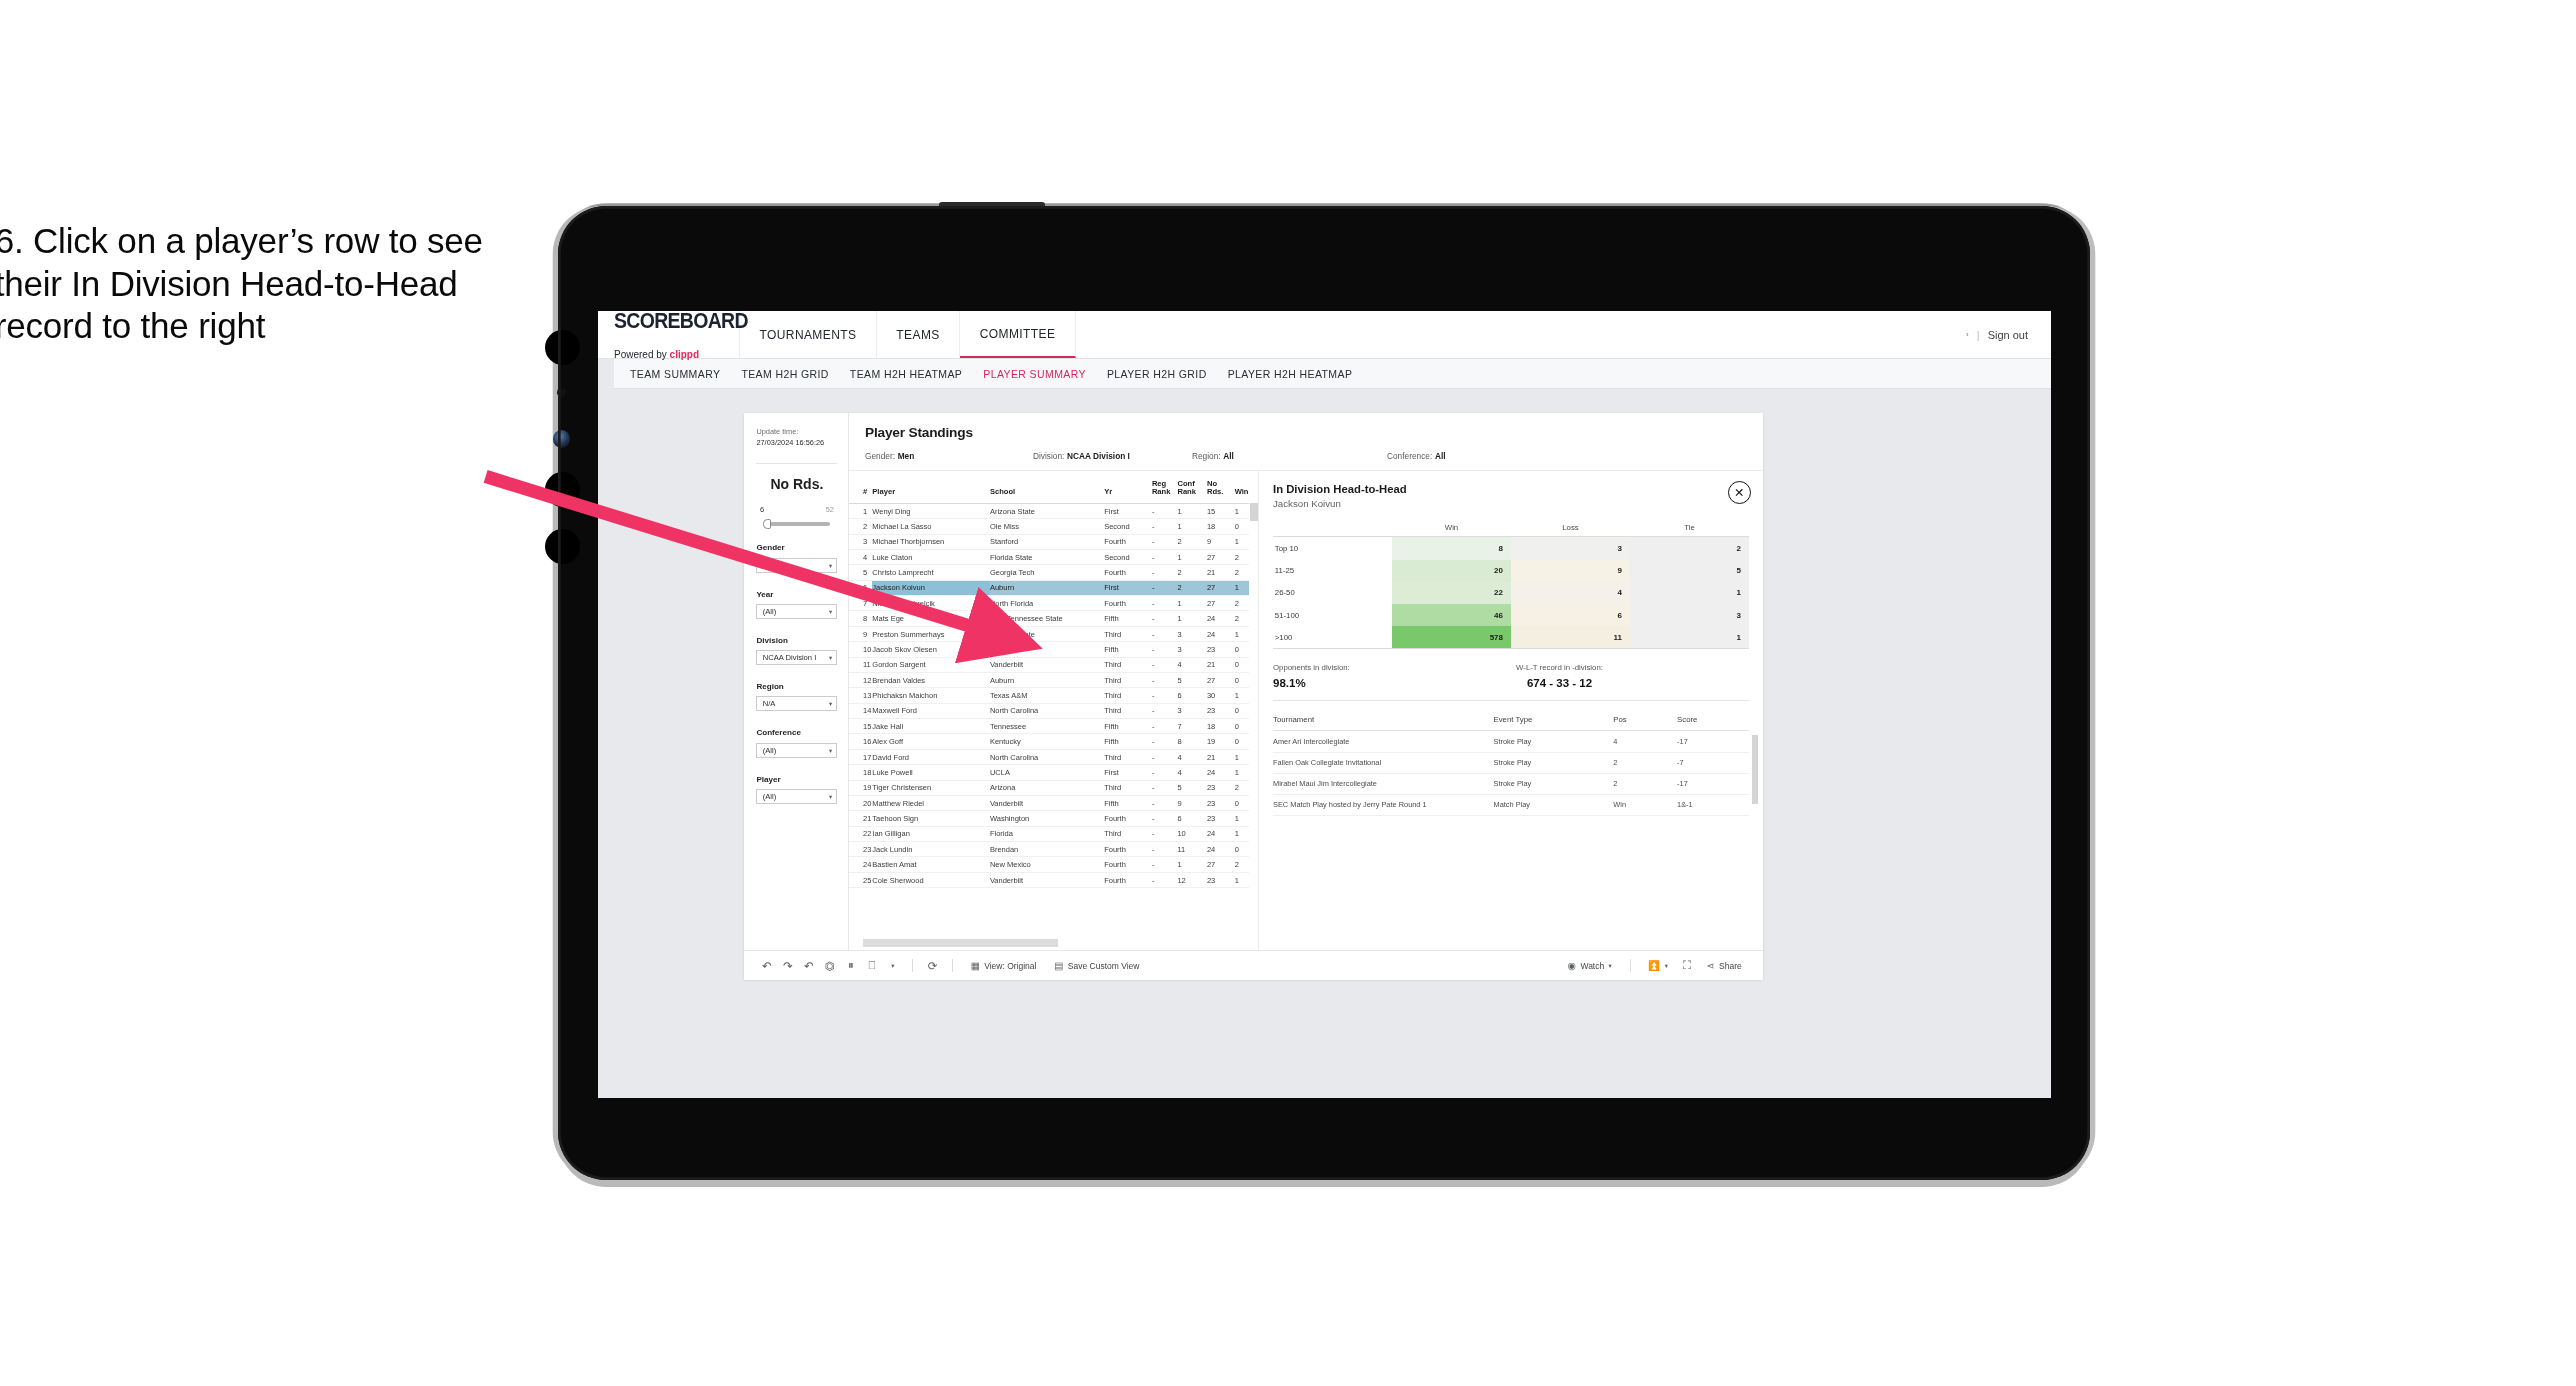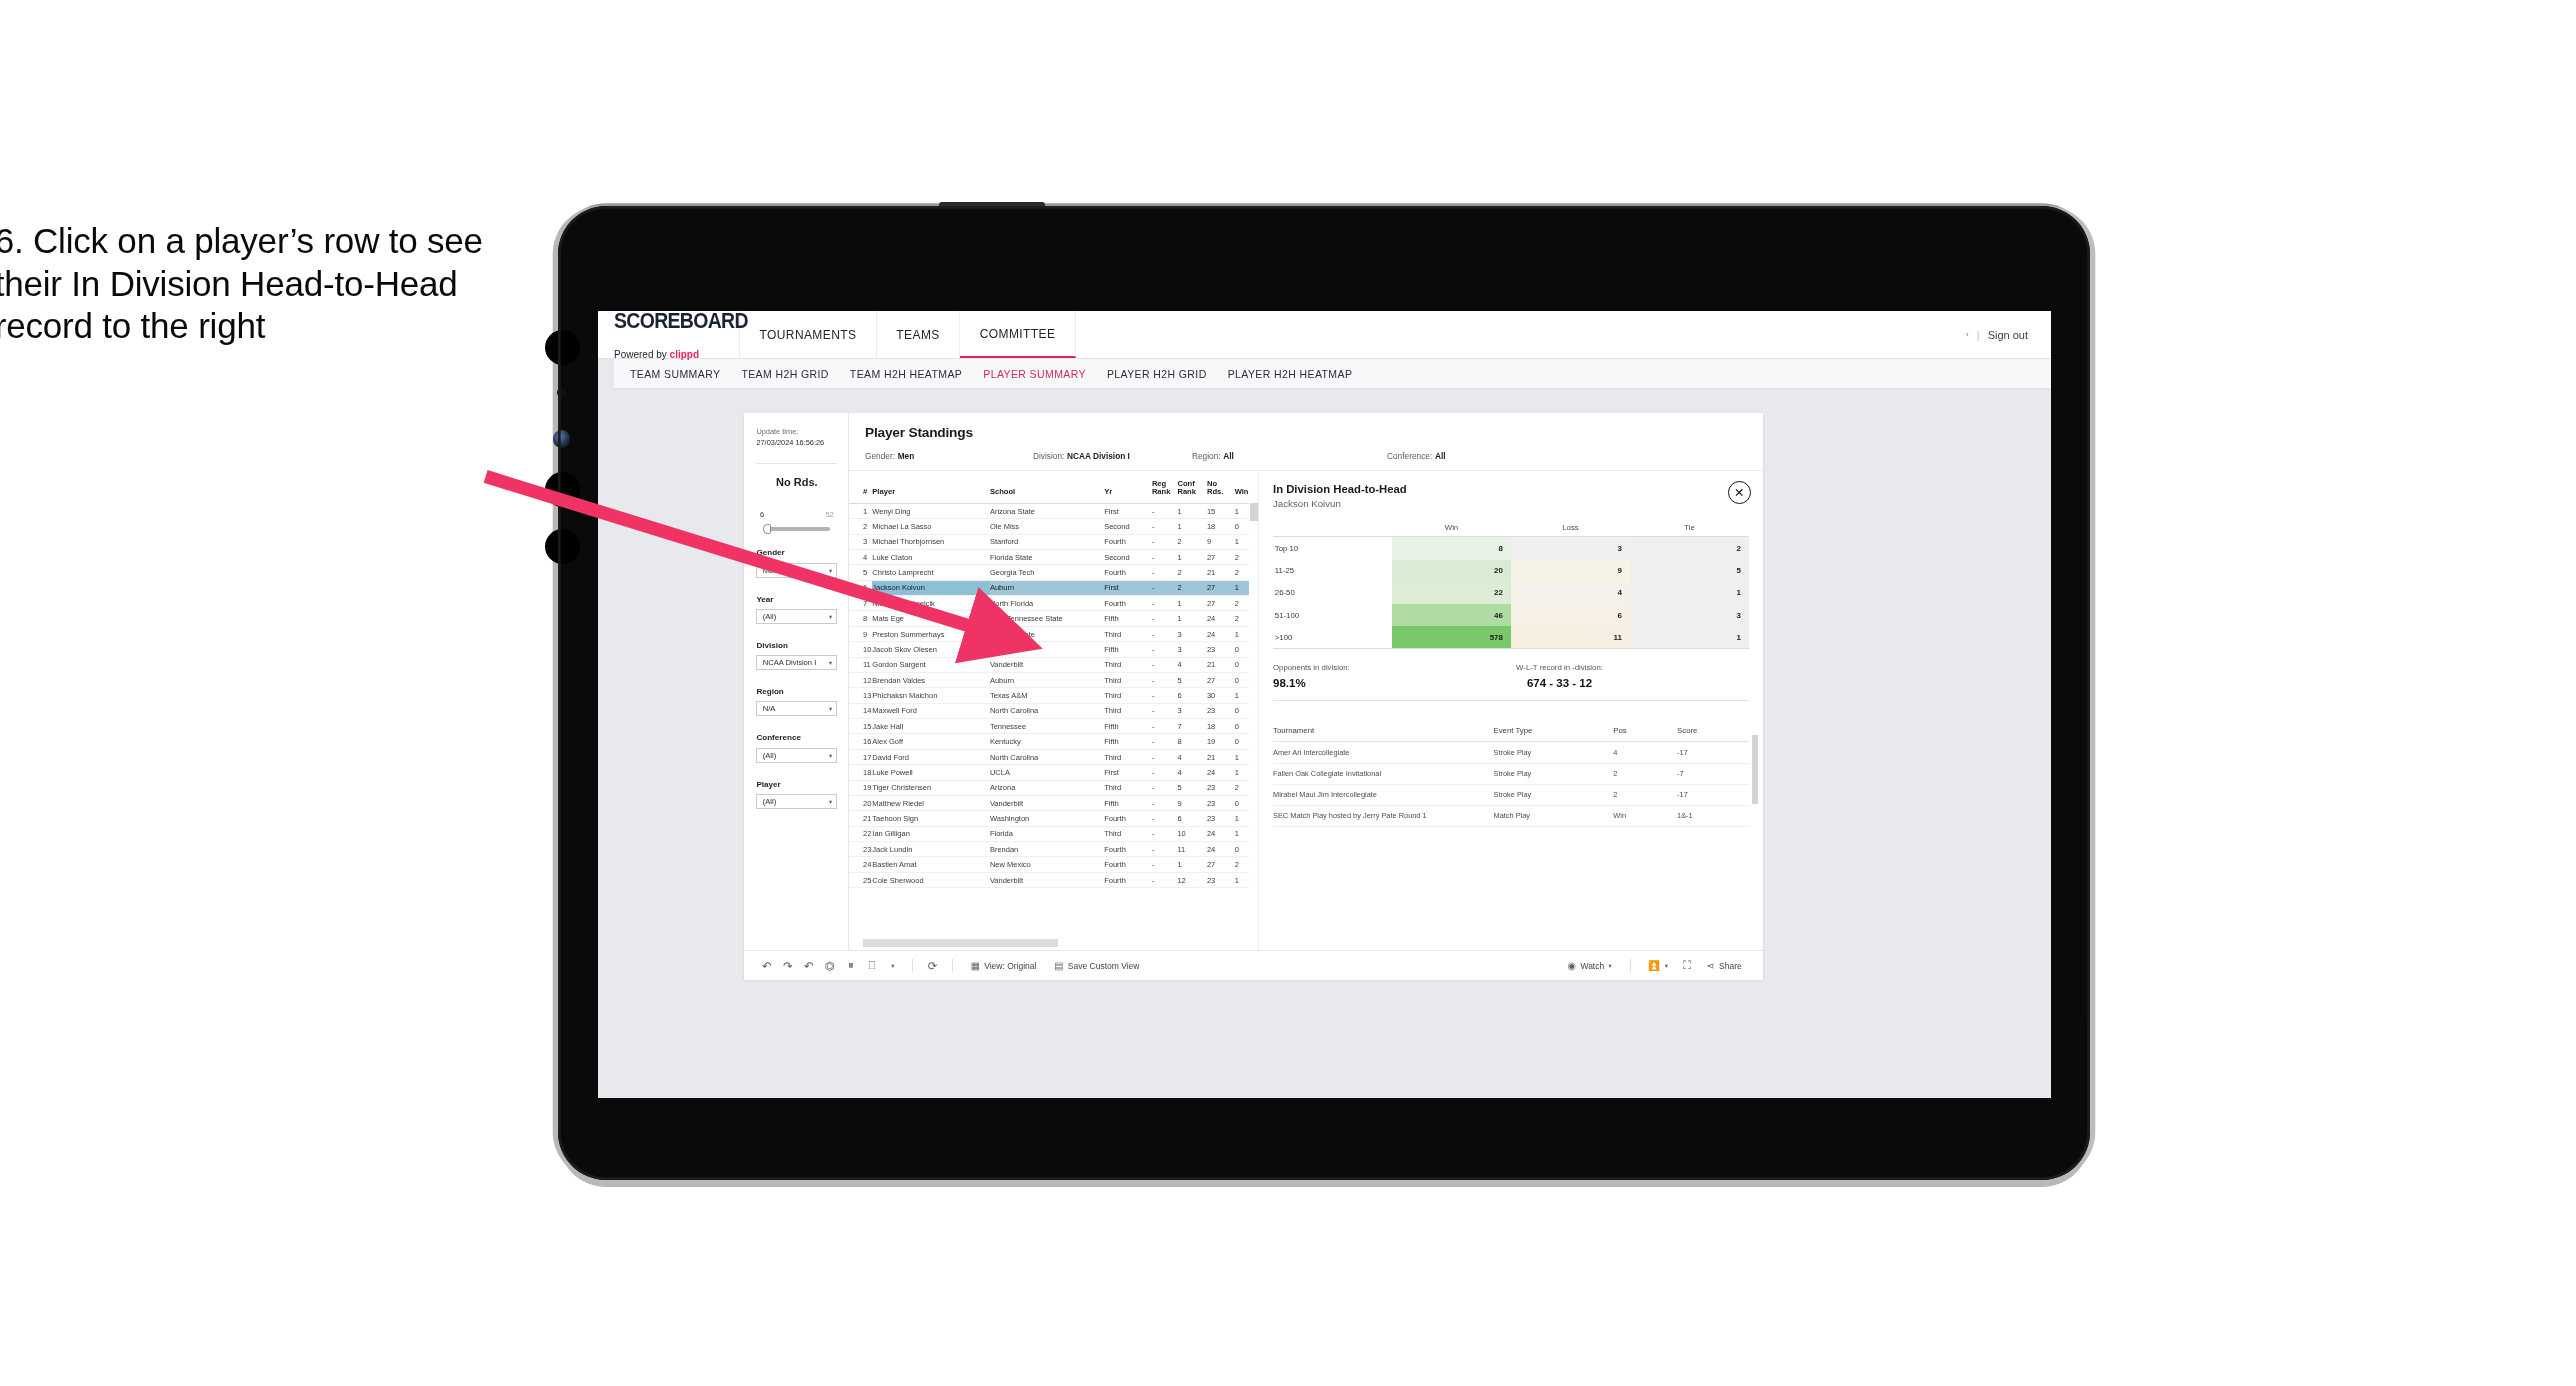--- a/index.html
+++ b/index.html
@@ -99,21 +99,21 @@
   
   #filters {
     width: 105px; border-right: 0.9px solid #e6e6e6; padding: 14px 10.6px 0 12.4px;
     font-size: 7.6px; color: #3a3a3a; flex: none;
   }
   #update-label { color: #6c6c6c; font-size: 7.4px; line-height: 1.45; }
   #update-value { color: #2b2b2b; font-size: 7.4px; }
   .fdivider { height: 0.9px; background: #e4e4e4; margin: 16px 0 12.4px 0; }
   .f-title { font-weight: 700; font-size: 8.1px; color: #1f1f1f; margin-bottom: 5.3px; }
   #slider-block { text-align: center; margin-bottom: 17.7px; }
-  #slider-title { font-weight: 700; font-size: 11px; color: #1f1f1f; margin-bottom: 22px; }
+  #slider-title { font-weight: 700; font-size: 14px; color: #1f1f1f; margin-bottom: 13px; }
   #slider-ends { display: flex; justify-content: space-between; font-size: 7.4px; padding: 0 3.5px; }
   #slider-ends .lo { color: #2b2b2b; }
   #slider-ends .hi { color: #9a9a9a; }
   #slider-track {
     position: relative; height: 3.5px; background: #b4b4b4; border-radius: 1.8px;
     margin: 8px 7px 0 8.9px;
   }
   #slider-knob {
     position: absolute; left: -1.8px; top: -3.5px; width: 8px; height: 10.6px;
     background: #fff; border: 1.2px solid #8a8a8a; border-radius: 4.4px 1.8px 1.8px 4.4px;
@@ -201,21 +201,21 @@
   }
   table.h2h tr:last-child td { border-bottom: 0.9px solid #dcdcdc; }
 
   #summary { display: flex; margin-top: 14px; }
   #summary .blk1 { width: 131px; }
   #summary .blk2 { flex: 1; text-align: center; padding-right: 34px;}
   #summary .lbl { font-size: 7.8px; color: #555; }
   #summary .val { font-size: 11.5px; font-weight: 700; color: #141414; margin-top: 4.4px; }
   #summary .blk2 .val { font-size: 11.5px; }
 
-  #tourn-wrap { margin-top: 11.5px; border-top: 0.9px solid #e2e2e2; padding-top: 18px; position: relative; }
+  #tourn-wrap { margin-top: 11.5px; border-top: 0.9px solid #e2e2e2; padding-top: 7px; position: relative; }
   table.tourn { width: 100%; border-collapse: collapse; table-layout: fixed; }
   table.tourn th {
     font-size: 7.8px; font-weight: 400; color: #3f3f3f; text-align: left;
     padding: 7px 0 6.2px 0; border-bottom: 0.9px solid #e2e2e2;
   }
   table.tourn td {
     font-size: 7.4px; color: #4c4c4c; padding: 5.3px 0;
     border-bottom: 0.9px solid #f0f0f0; vertical-align: middle; line-height: 1.3;
   }
   .t-name { width: 92px; padding-right: 5.3px; }

